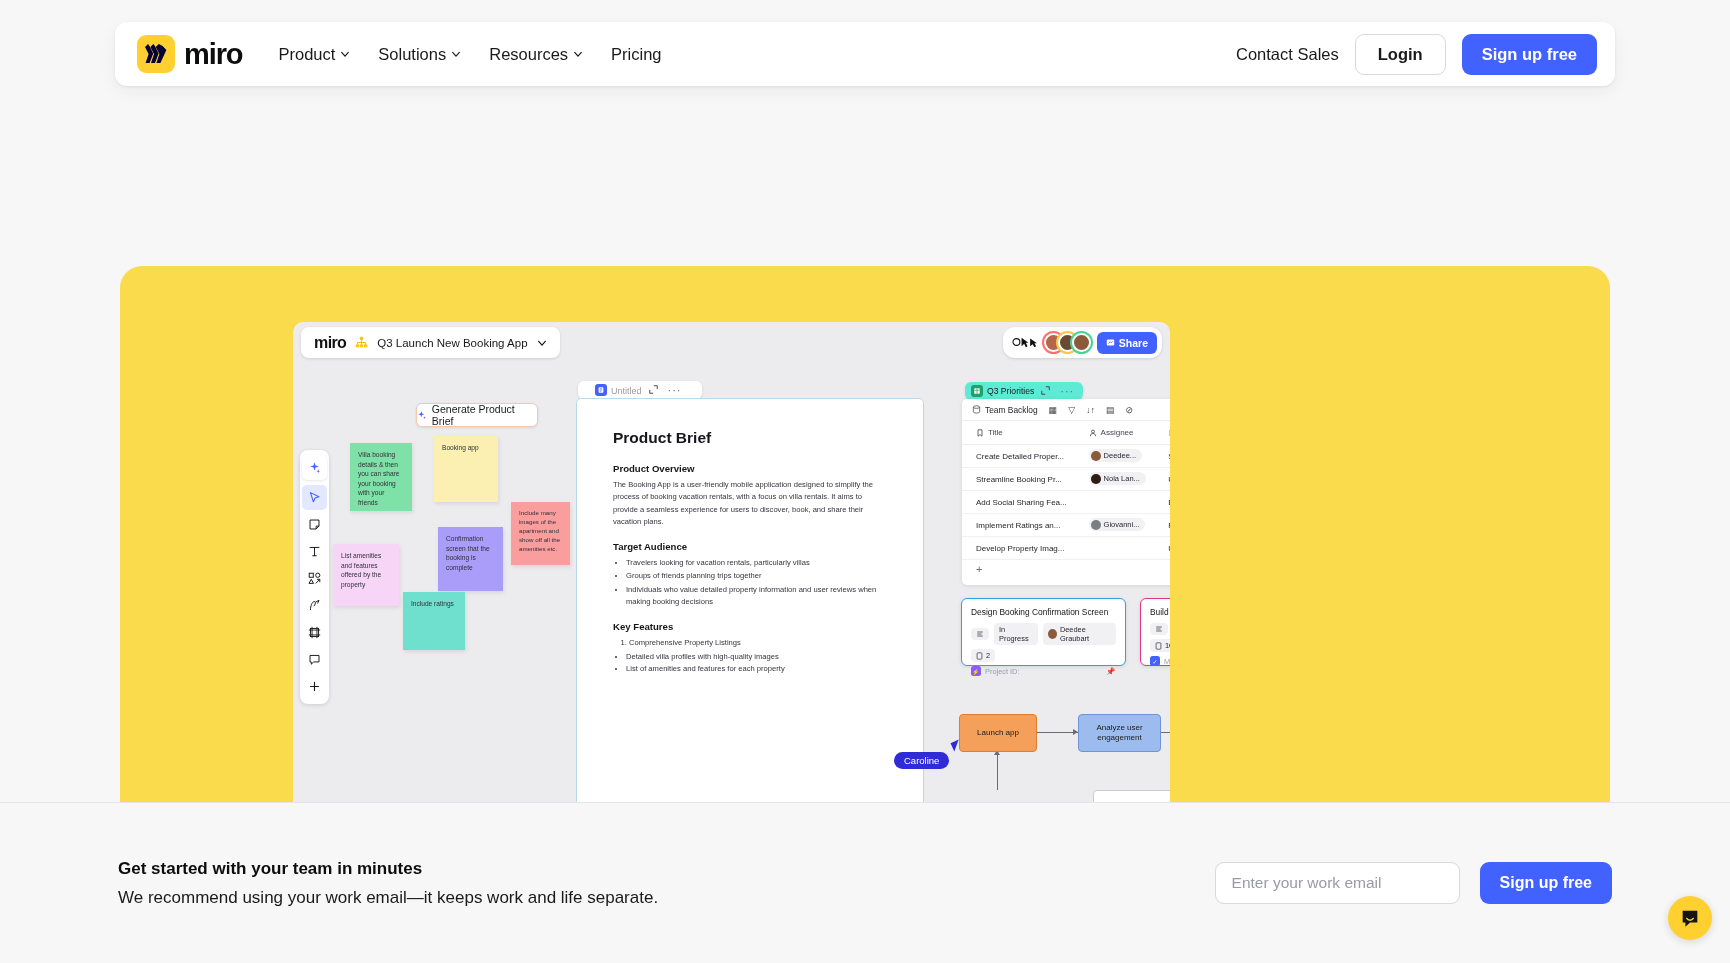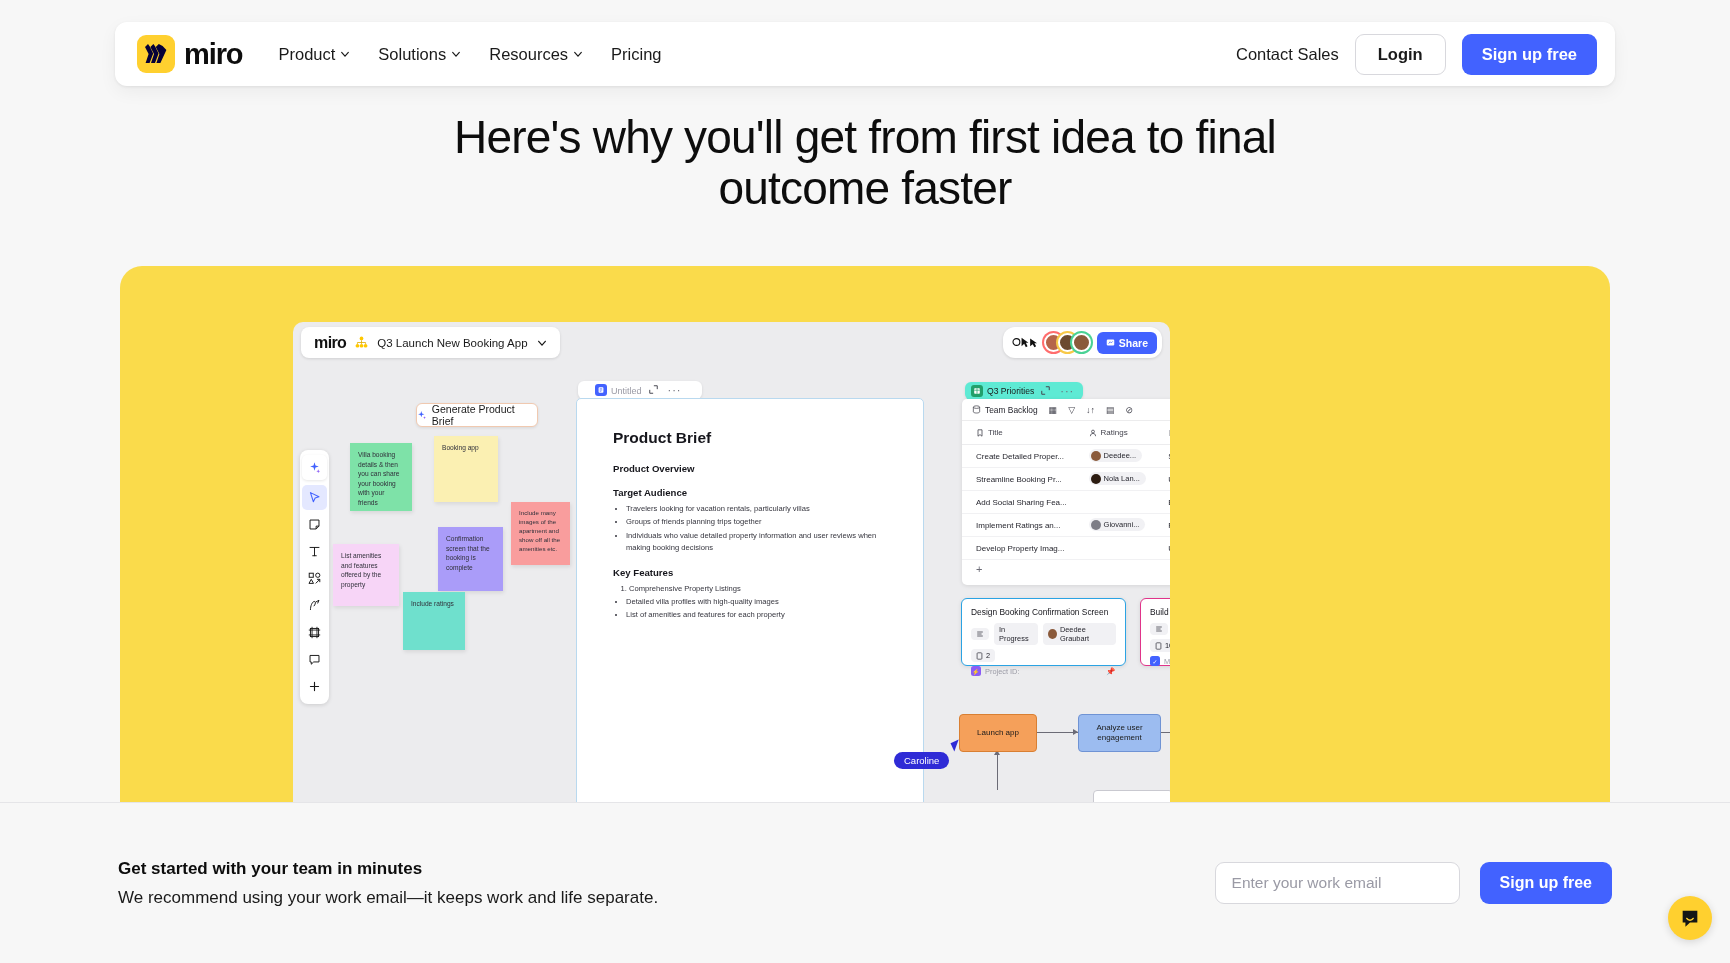--- a/index.html
+++ b/index.html
@@ -293,21 +293,20 @@
       </div>
     </div>
 
     <div class="nav-right">
       <span class="contact-sales">Contact Sales</span>
       <button class="btn-login">Login</button>
       <button class="btn-signup">Sign up free</button>
     </div>
   </div>
 
-  <h1 class="headline">Here's why you'll get from first idea to final outcome faster</h1>
 
   <div class="yellow-card"></div>
 
   <div class="board">
 
     <div class="board-topbar">
       <div class="board-title-pill">
         <span class="board-miro">miro</span>
         <svg width="13" height="13" viewBox="0 0 16 16">
           <circle cx="8" cy="3" r="2.3" fill="#ffc800"></circle>
@@ -426,20 +425,21 @@
         <svg width="9" height="9" viewBox="0 0 12 12">
             <path d="M7 1 H11 V5 M5 11 H1 V7" stroke="#45454f" stroke-width="1.3" fill="none" stroke-linecap="round"></path>
           </svg>
       </span>
       <span class="doc-tab-dots">···</span>
     </div>
 
     <div class="doc-panel">
       <div class="doc-h1">Product Brief</div>
       <div class="doc-h2">Product Overview</div>
+      <p class="doc-p">The Booking App is a user-friendly mobile application designed to simplify the process of booking vacation rentals, with a focus on villa rentals. It aims to provide a seamless experience for users to discover, book, and share their vacation plans.</p>
       <div class="doc-h2">Target Audience</div>
       <ul class="doc-ul">
         <li>Travelers looking for vacation rentals, particularly villas</li>
         <li>Groups of friends planning trips together</li>
         <li>Individuals who value detailed property information and user reviews when making booking decisions</li>
       </ul>
       <div class="doc-h2">Key Features</div>
       <ol class="doc-ol">
         <li>Comprehensive Property Listings</li>
       </ol>
@@ -485,21 +485,21 @@
           <svg width="8" height="8" viewBox="0 0 10 10">
               <path d="M2.5 1 H7.5 V9 L5 7 L2.5 9 Z" fill="none" stroke="#45454f" stroke-width="1"></path>
             </svg>
           <span>Title</span>
         </span>
         <span class="th c2">
           <svg width="8" height="8" viewBox="0 0 10 10">
               <circle cx="5" cy="3.2" r="1.8" fill="none" stroke="#45454f" stroke-width="1"></circle>
               <path d="M1.8 9 C1.8 6.6 3.2 5.6 5 5.6 C6.8 5.6 8.2 6.6 8.2 9" fill="none" stroke="#45454f" stroke-width="1"></path>
             </svg>
-          <span>Ratings</span>
+          <span>Assignee</span>
         </span>
         <span class="th c3">
           <svg width="8" height="8" viewBox="0 0 10 10">
               <path d="M1.5 2.5 H8.5 M1.5 5 H8.5 M1.5 7.5 H6" stroke="#45454f" stroke-width="1"></path>
             </svg>
 
         </span>
       </div>
 
       <div class="tbl-row">

